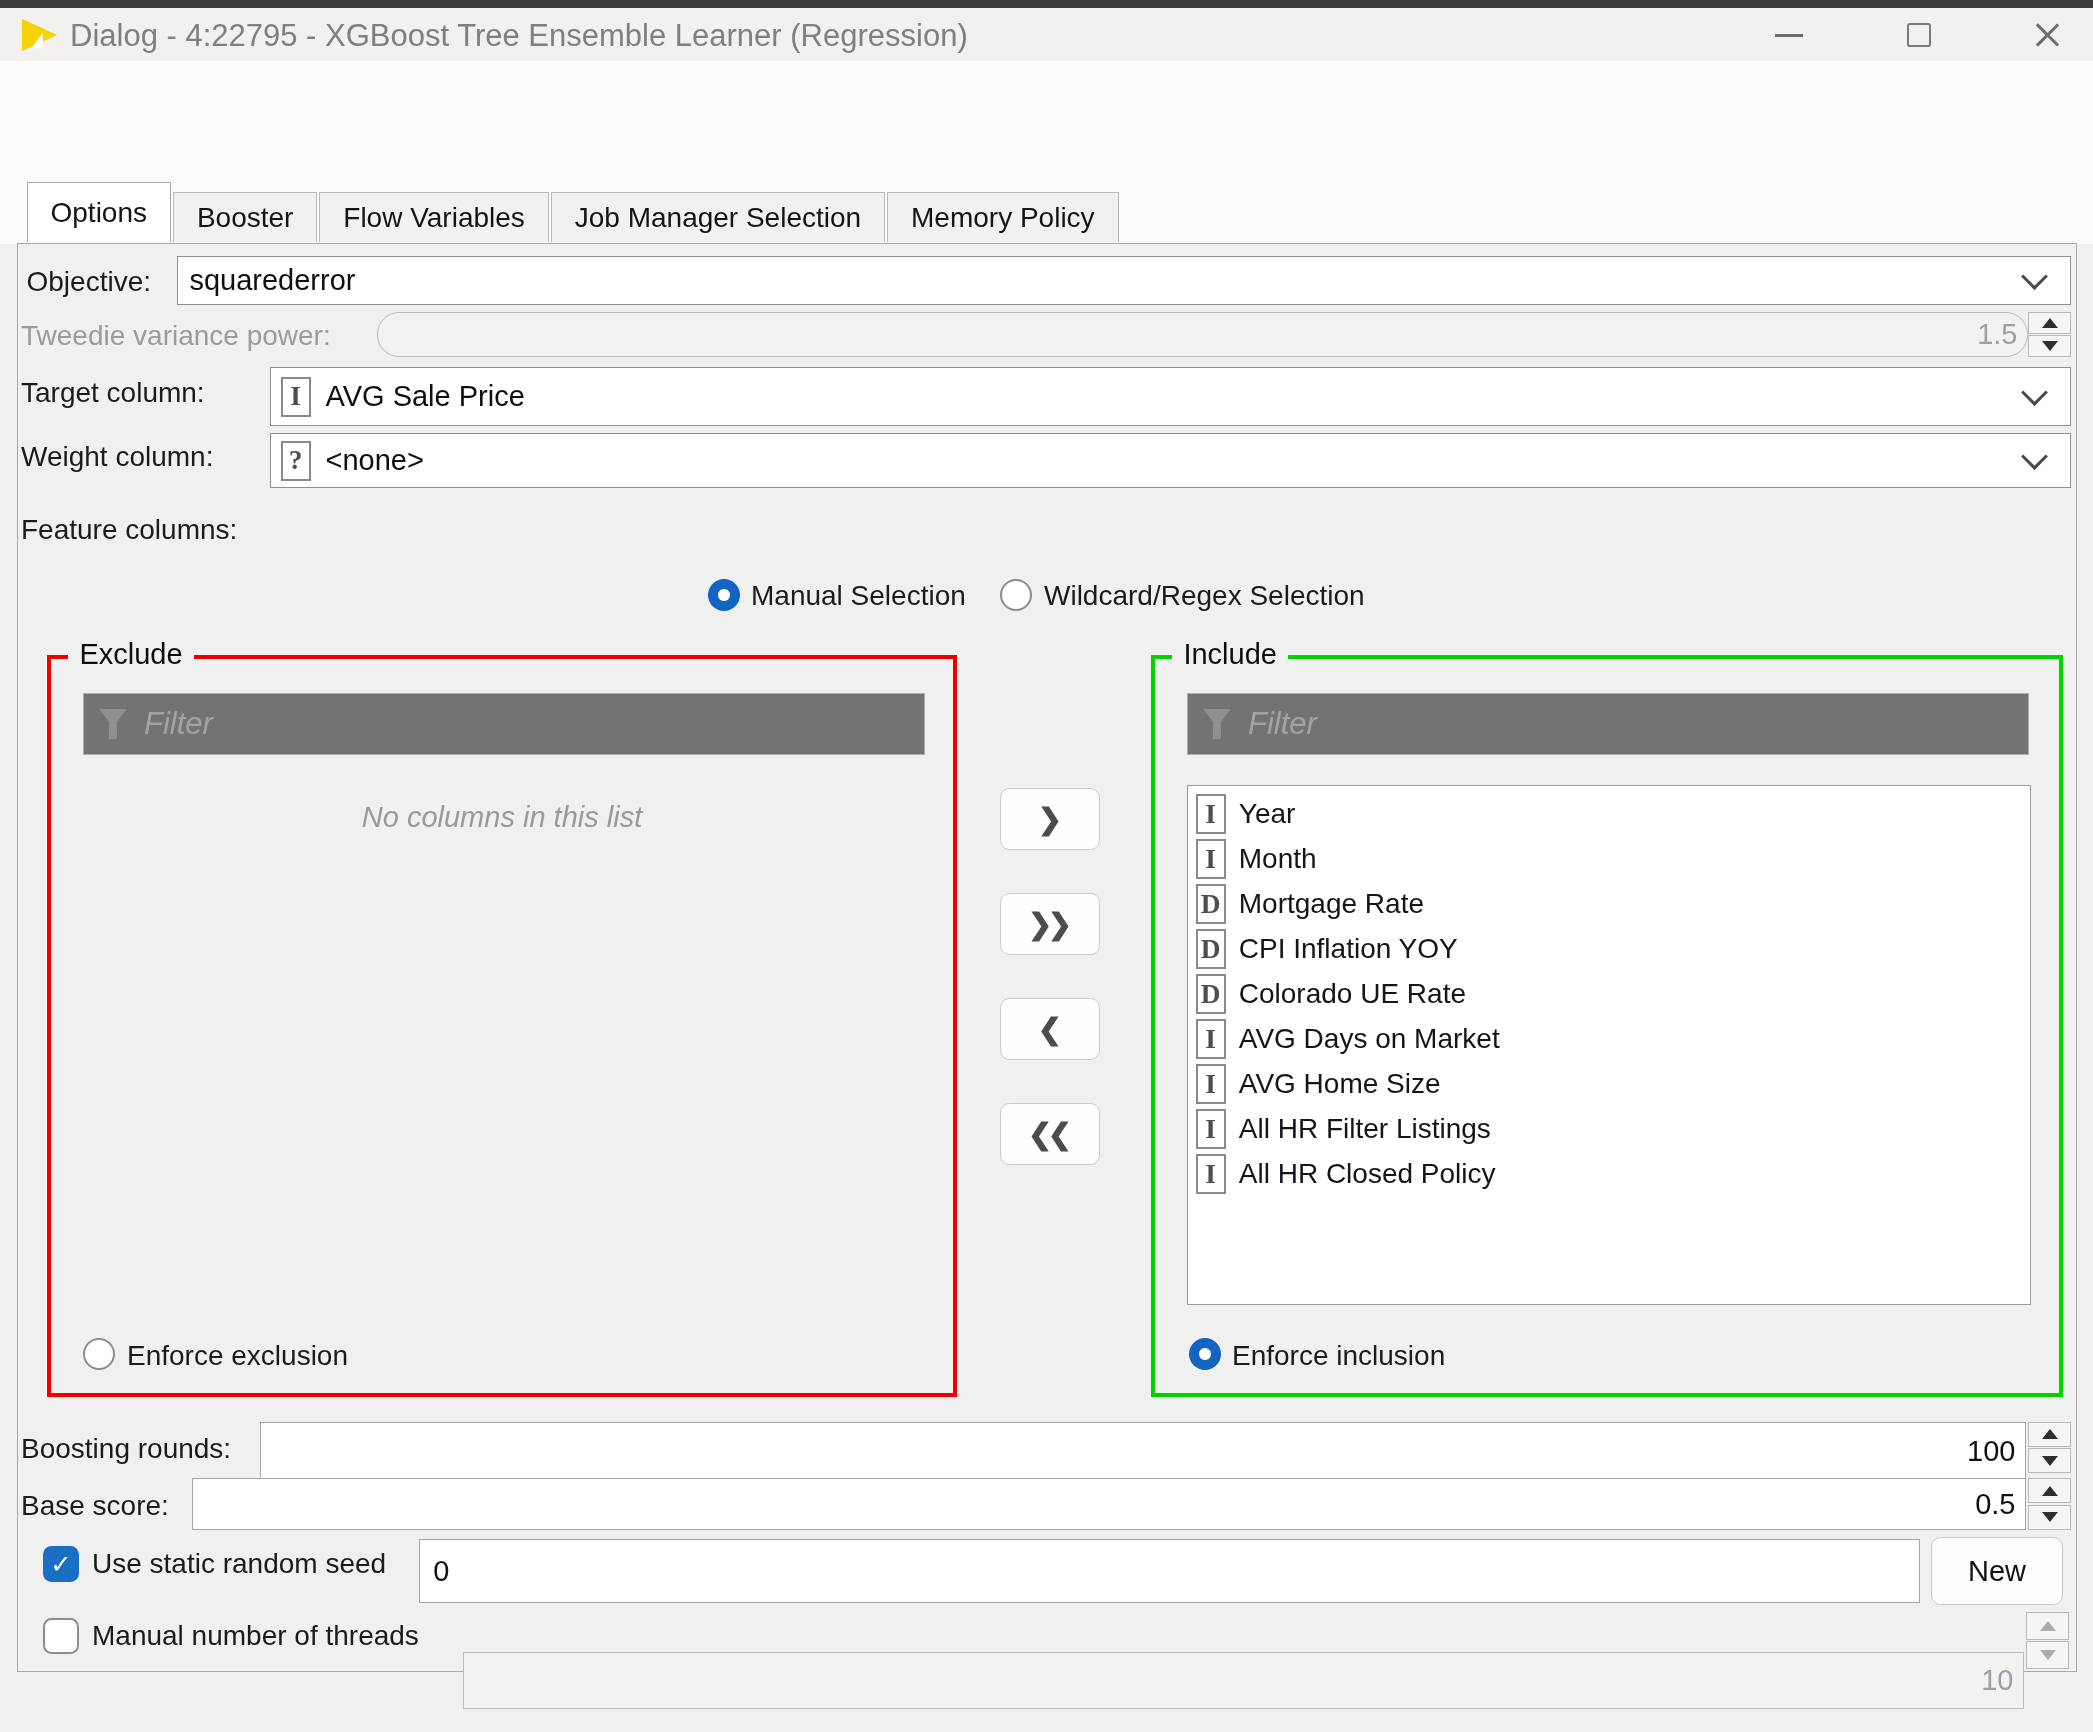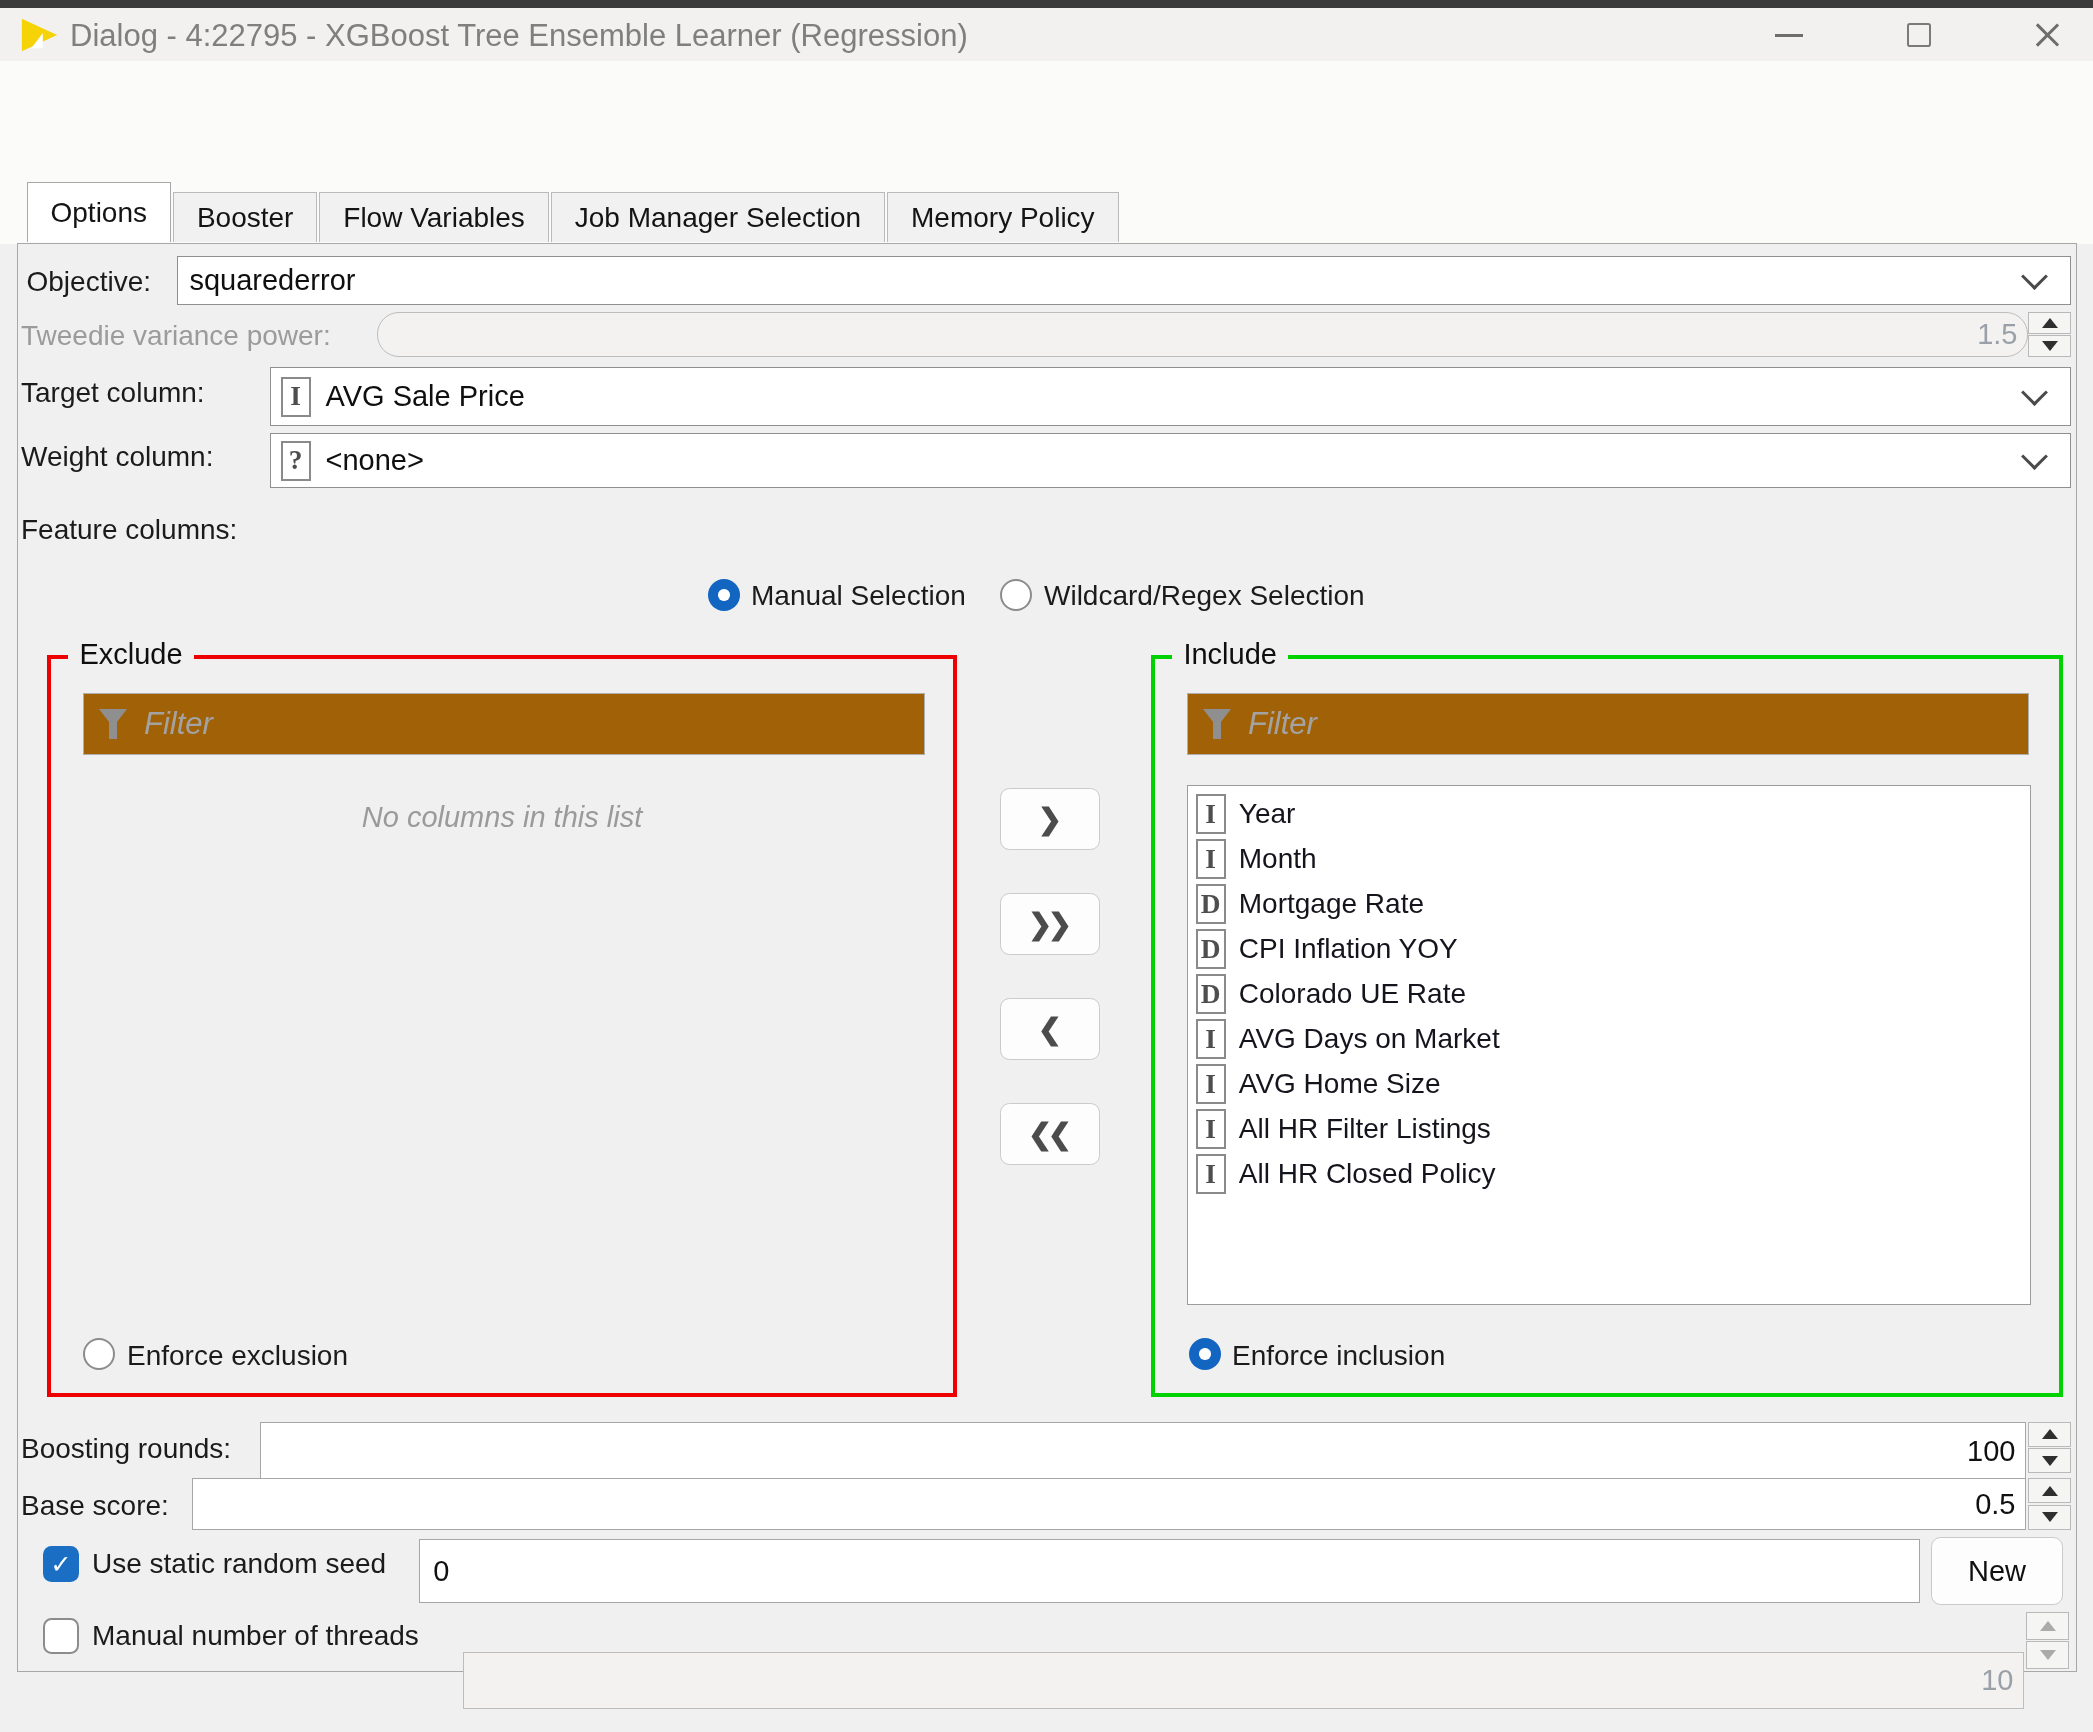--- a/index.html
+++ b/index.html
@@ -58,21 +58,21 @@
   .radio.checked{border:none;background:#1265c0;}
   .radio.checked::after{content:'';position:absolute;left:10.4px;top:10.4px;width:11.4px;height:11.4px;border-radius:50%;background:#fff;}
   .checkbox{position:absolute;width:36px;height:36px;border-radius:8.5px;border:2.8px solid #8c8c8c;background:#fff;box-sizing:border-box;}
   .checkbox.checked{border:none;background:#1a6fc4;}
   .checkbox.checked::after{content:'\2713';position:absolute;left:0;top:0;width:36px;height:36px;
        display:flex;align-items:center;justify-content:center;color:#fff;font-size:25.6px;}
 
   
   .fieldset{position:absolute;border:4.7px solid #888;box-sizing:border-box;}
   .legend{position:absolute;top:-21px;left:17px;background:#f0f0f0;padding:0 11.4px;font-size:29px;color:#0e0e0e;}
-  .filterbox{position:absolute;background:#a16207;border:1.9px solid #aeaeae;display:flex;align-items:center;
+  .filterbox{position:absolute;background:#737373;border:1.9px solid #aeaeae;display:flex;align-items:center;
              gap:15px;padding:17px 15px;box-sizing:border-box;}
   .funnel{position:relative;width:28px;height:34px;flex:none;}
   .funnel::before{content:'';position:absolute;left:0;top:1.9px;width:0;height:0;
       border-left:14px solid transparent;border-right:14px solid transparent;border-top:18px solid #8f8f8f;}
   .funnel::after{content:'';position:absolute;left:10.4px;top:14px;width:7.6px;height:18px;background:#8f8f8f;}
   .filterbox input{border:none;outline:none;background:transparent;width:100%;font-family:inherit;font-size:31px;color:#222;}
   .filterbox input::placeholder{font-style:italic;color:#a3a3a3;}
   .empty-hint{position:absolute;left:0;right:0;top:142px;text-align:center;font-style:italic;font-size:29px;color:#9a9a9a;}
   .listbox{position:absolute;background:#fff;border:1.9px solid #9c9c9c;box-sizing:border-box;padding-top:5.7px;overflow:hidden;}
   .list-item{display:flex;align-items:center;height:45px;padding-left:7.6px;gap:13.2px;}

